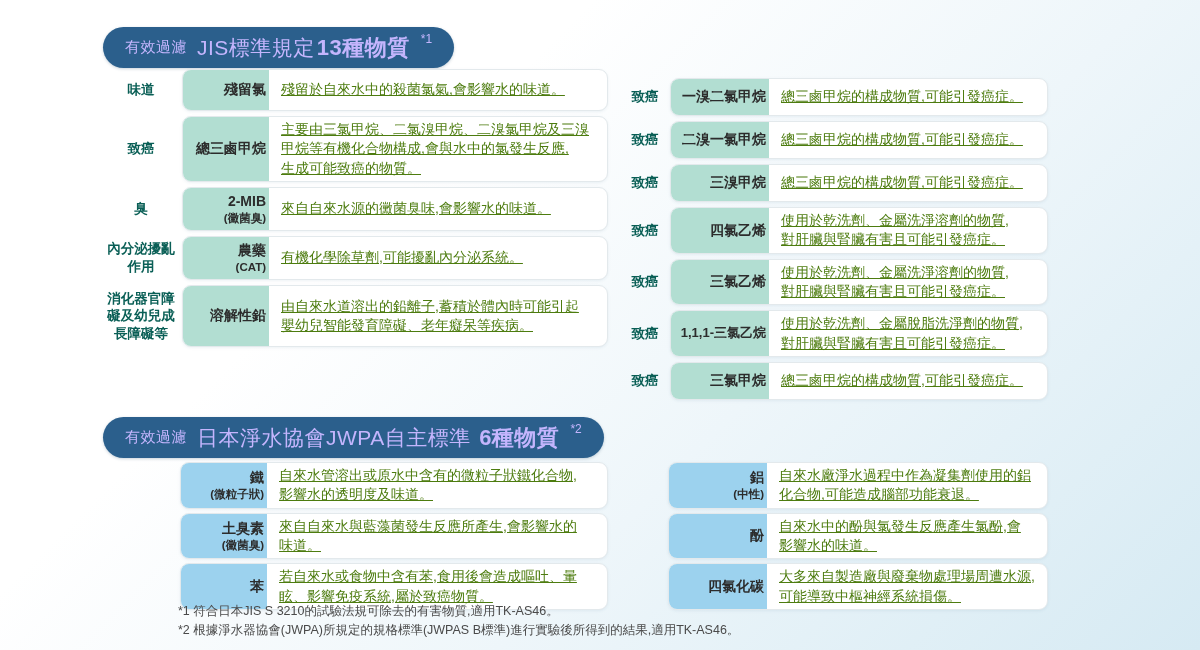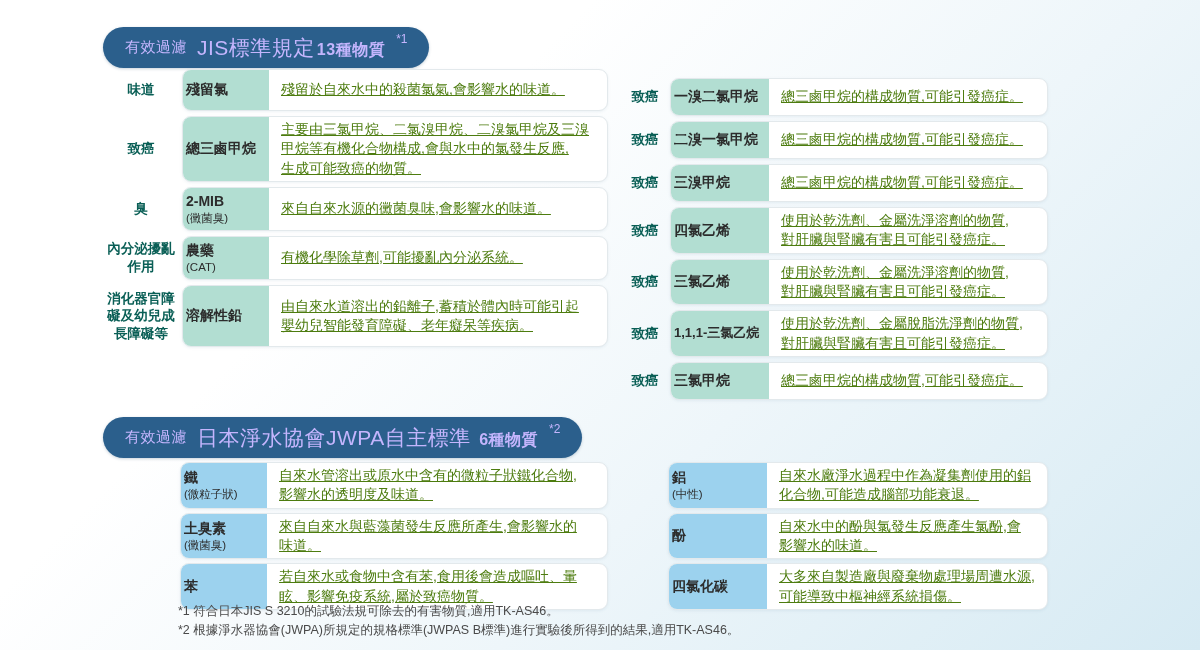--- a/index.html
+++ b/index.html
@@ -14,21 +14,21 @@
   }
   
   .badge {
     position:absolute; display:flex; align-items:center; gap:10px;
     background:#2b5f8c; color:#c4b5fd;
     height:41px; border-radius:21px; padding:0 22px;
     box-shadow:0 1px 3px rgba(40,80,110,0.25);
   }
   .badge-prefix { font-size:15px; letter-spacing:0.5px; }
   .badge-title  { font-size:21px; letter-spacing:0.5px; }
-  .badge-strong { font-size:16px; font-weight:bold; margin-left:2px; }
+  .badge-strong { font-size:22px; font-weight:bold; margin-left:2px; }
   .badge-sup    { font-size:12px; align-self:flex-start; margin-top:5px; margin-left:1px; }
   #badge1 { left:103px; top:27px; }
   #badge2 { left:103px; top:417px; }
 
   
   .col { position:absolute; display:flex; flex-direction:column; }
   #s1-left  { left:102px; top:69px;  width:506px; gap:5px; }
   #s1-right { left:620px; top:78px;  width:428px; gap:5px; }
   #s2-left  { left:180px; top:462px; width:428px; gap:4px; }
   #s2-right { left:668px; top:462px; width:380px; gap:4px; }
@@ -41,32 +41,32 @@
   }
   .s1l .cat { width:78px; padding-right:2px; }
   .s1r .cat { width:50px; }
 
   .card {
     flex:1; display:flex; align-items:stretch;
     background:#ffffff; border:1px solid #e3e9ec; border-radius:9px;
     overflow:hidden; box-shadow:0 1px 3px rgba(90,130,155,0.10);
   }
   .sub {
-    display:flex; flex-direction:column; align-items:flex-start; justify-content:center;
+    display:flex; flex-direction:column; align-items:flex-end; justify-content:center;
     text-align:center; font-weight:bold; color:#2c2c2c;
     font-size:14px; line-height:1.25; flex-shrink:0; padding:2px 3px;
   }
   .teal { background:#b2ded2; }
   .blue { background:#9cd2ee; }
   .s1l .sub { width:80px; }
   .s1r .sub { width:92px; }
   .s2l .sub { width:80px; }
   .s2r .sub { width:92px; }
   .sub-small { font-size:13px; white-space:nowrap; }
-  .note { display:block; font-size:11.5px; font-weight:normal; }
+  .note { display:block; font-size:11.5px; font-weight:bold; }
 
   .desc {
     flex:1; display:flex; align-items:center;
     padding:3px 8px 3px 12px;
     font-size:14px; color:#4d7c0f; line-height:1.38;
     white-space:pre-line;
     text-decoration:underline;
   }
   .mh38 { min-height:38px; }
   .mh42 { min-height:42px; }

